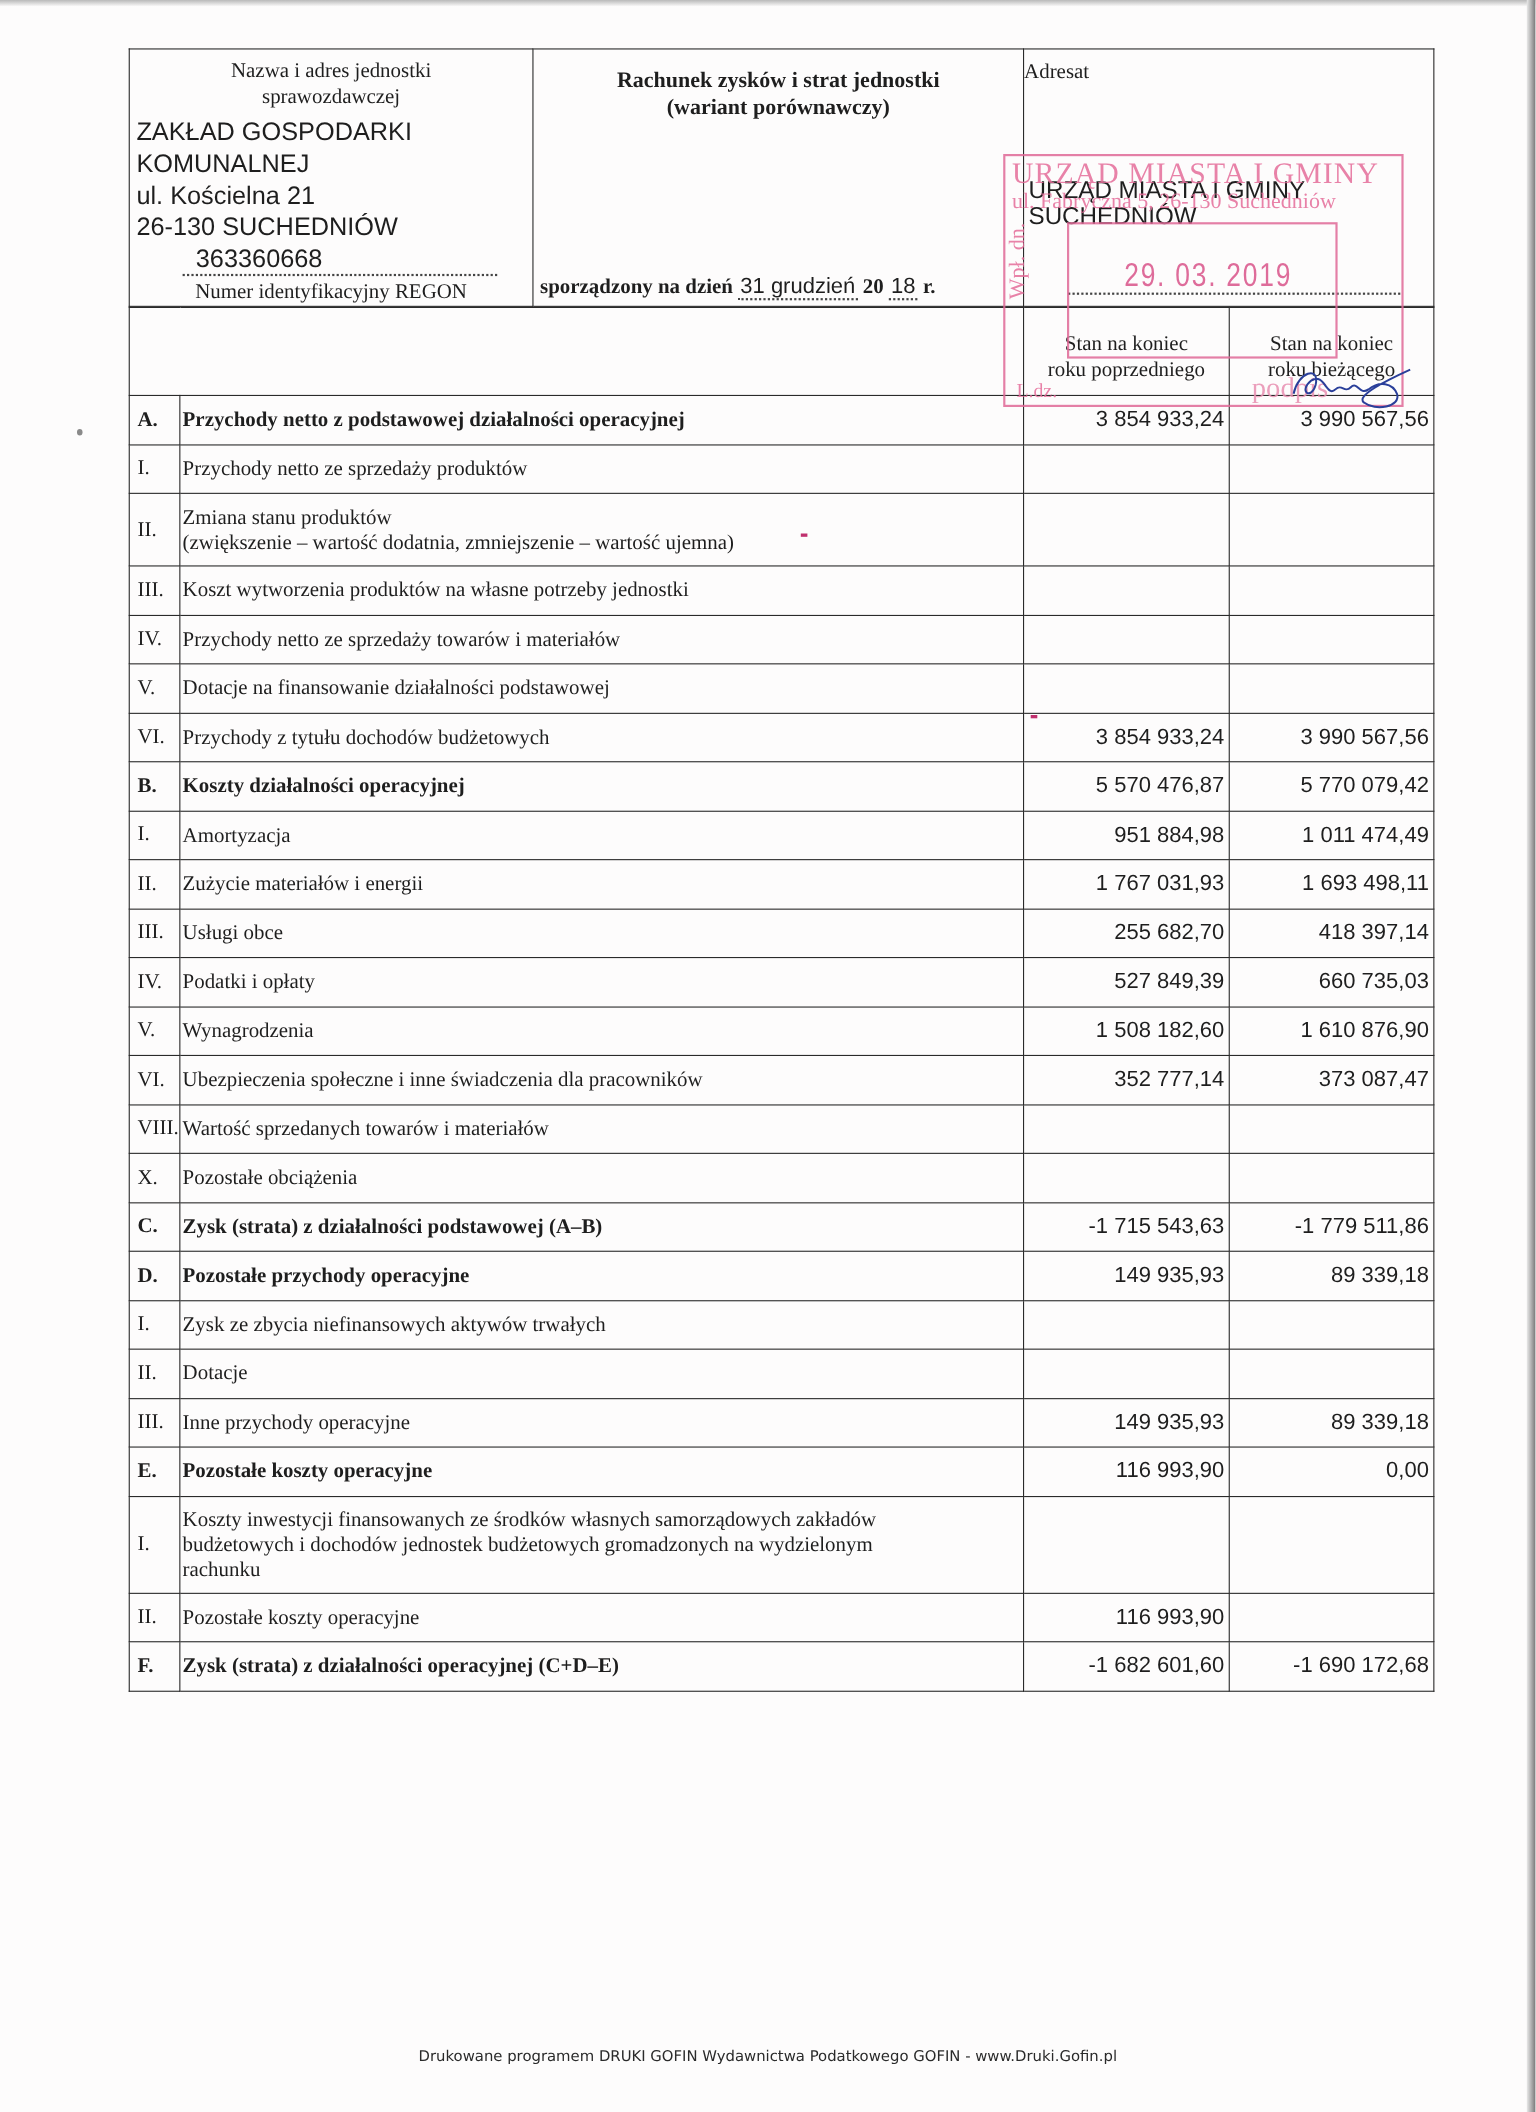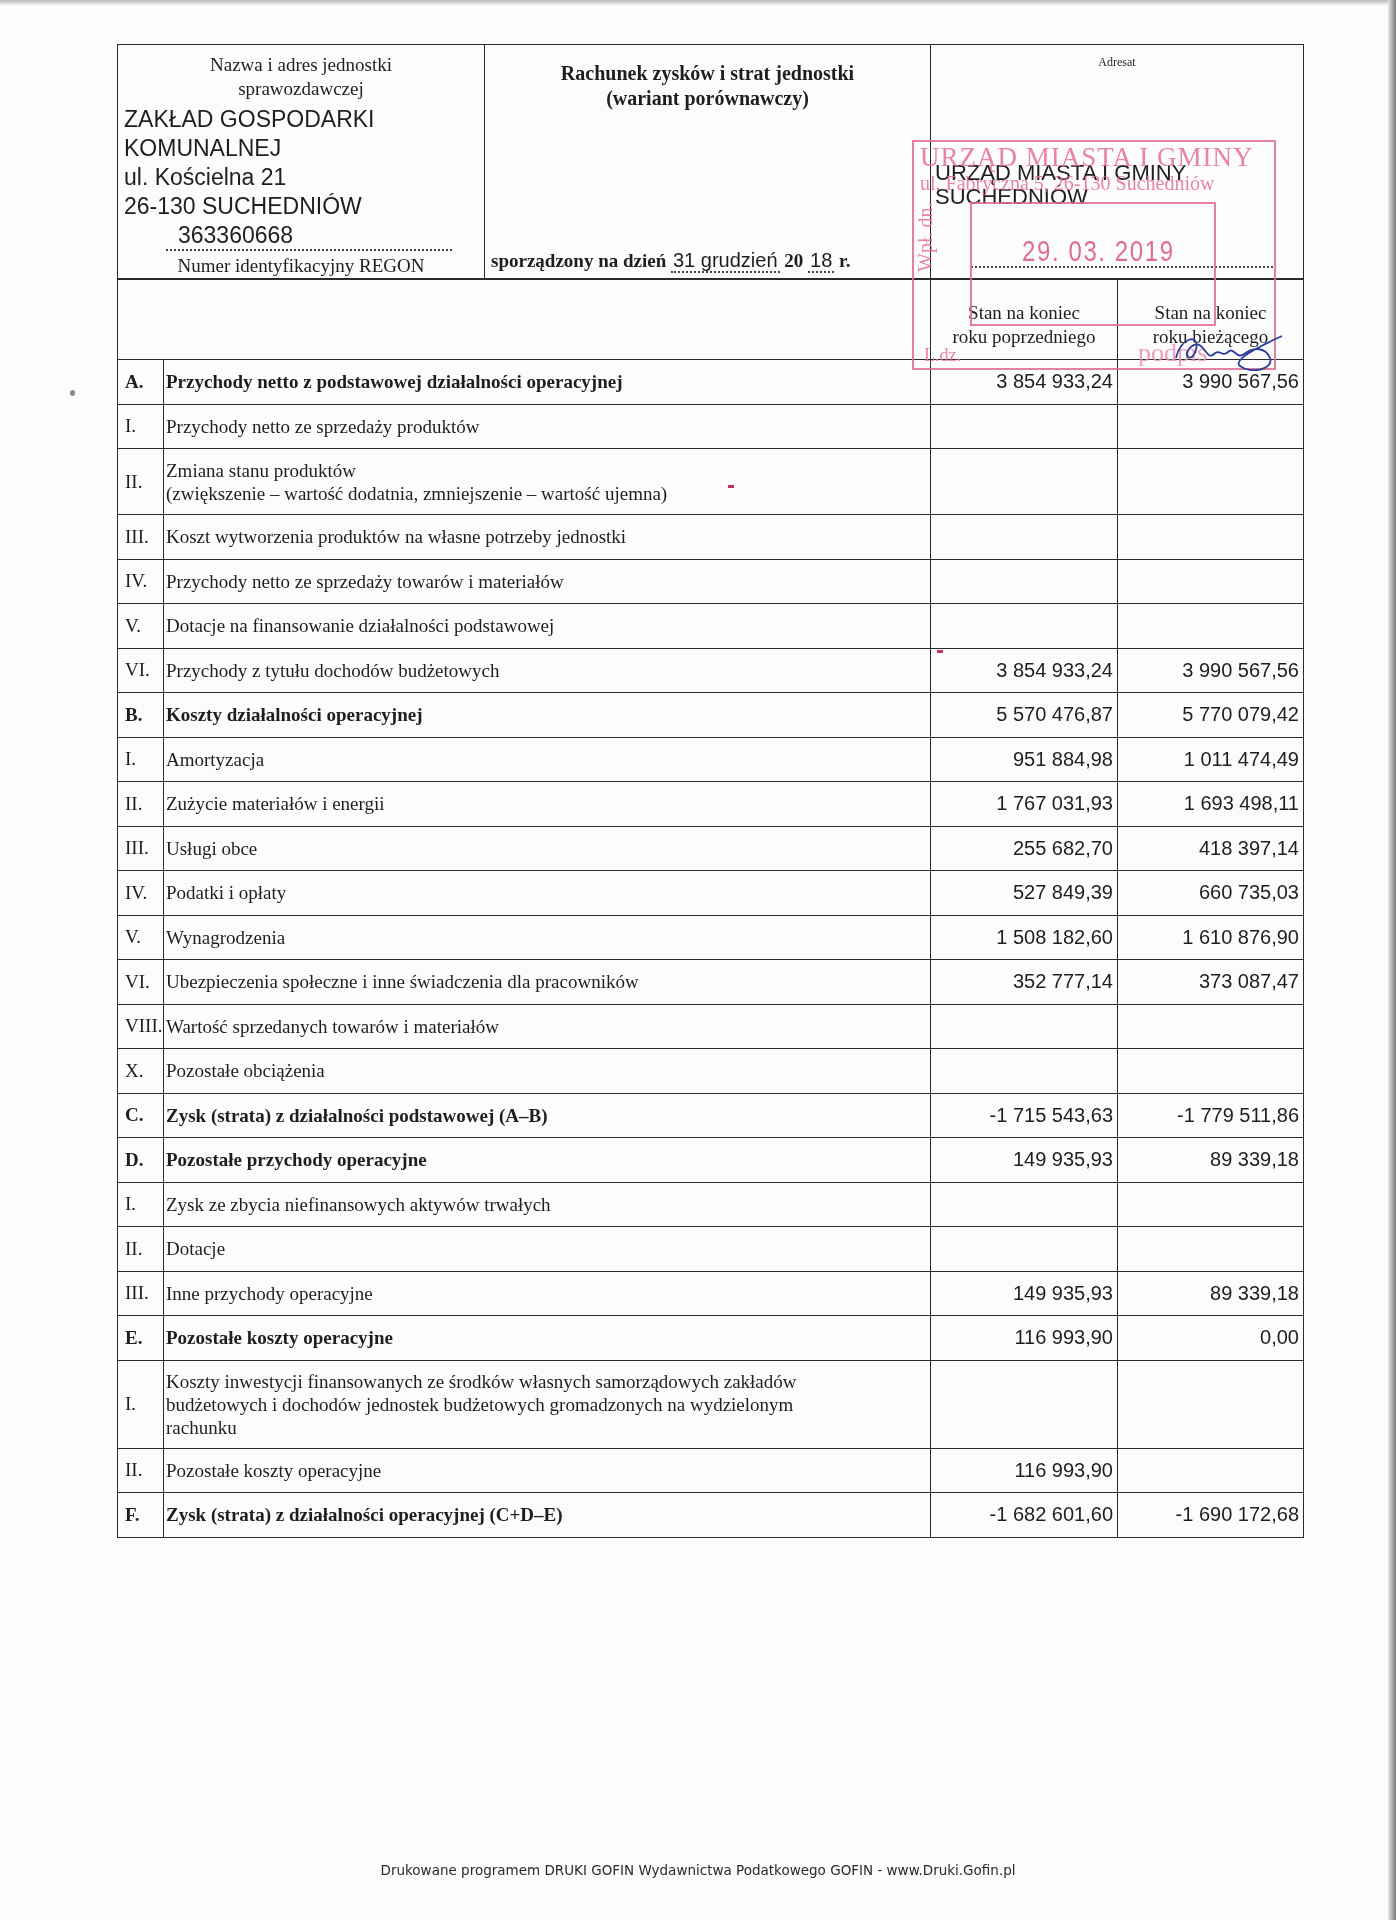--- a/index.html
+++ b/index.html
@@ -12,21 +12,21 @@
   table.hdr { border-collapse:collapse; width:1186px; table-layout:fixed; }
   table.hdr td { border:1.6px solid #2a2a2a; vertical-align:top; padding:0; position:relative; }
   .h-unit { height:184px; }
   .lbl-serif { font-family:"Liberation Serif", serif; font-size:19px; text-align:center; line-height:24px; }
   .unit-name { font-family:"Liberation Sans", sans-serif; font-size:23px; line-height:29px; padding-left:6px; margin-top:4px; }
   .regon { font-family:"Liberation Sans", sans-serif; font-size:23px; padding-left:60px; line-height:28px; }
   .dotline { border-bottom:2px dotted #444; margin:0 32px 0 48px; }
   .title { font-weight:bold; font-size:20px; text-align:center; line-height:25px; margin-top:16px; }
   .date-line { position:absolute; left:6px; bottom:6px; font-size:19px; font-weight:bold; white-space:nowrap; }
   .date-line .fill { font-family:"Liberation Sans", sans-serif; font-weight:normal; font-size:20px; border-bottom:2px dotted #444; padding:0 2px; }
-  .adresat { font-size:12px; text-align:center; margin-top:10px; }
+  .adresat { font-size:19px; text-align:left; margin-top:10px; }
   .addressee { position:absolute; left:4px; top:116px; font-family:"Liberation Sans", sans-serif; font-size:22px; line-height:24px; }
   .addr-dots { position:absolute; left:40px; right:30px; bottom:10px; border-bottom:2px dotted #444; }
 
   table.body { border-collapse:collapse; width:1186px; table-layout:fixed; }
   table.body td { border:1.6px solid #2a2a2a; padding:0; font-size:19px; vertical-align:middle; }
   table.body td.num { font-family:"Liberation Sans", sans-serif; font-size:20px; text-align:right; padding-right:4px; }
   table.body td.code { padding-left:7px; }
   table.body td.lbl { padding-left:2px; line-height:23px; }
   tr.row { height:44.5px; }
   tr.row.tall { height:66px; }

